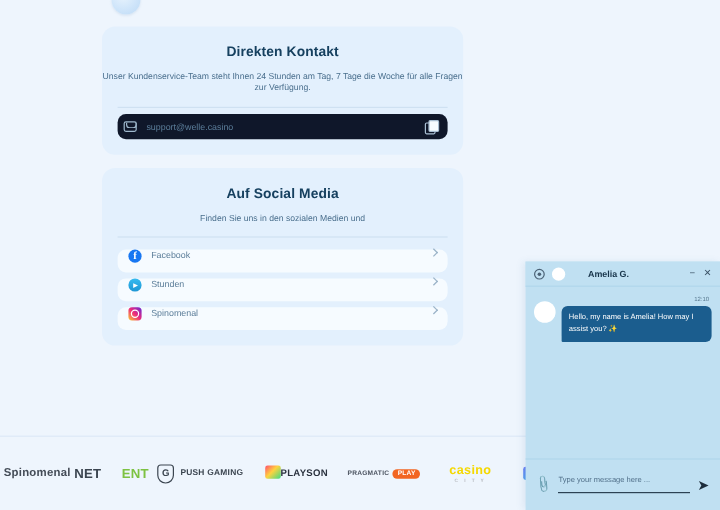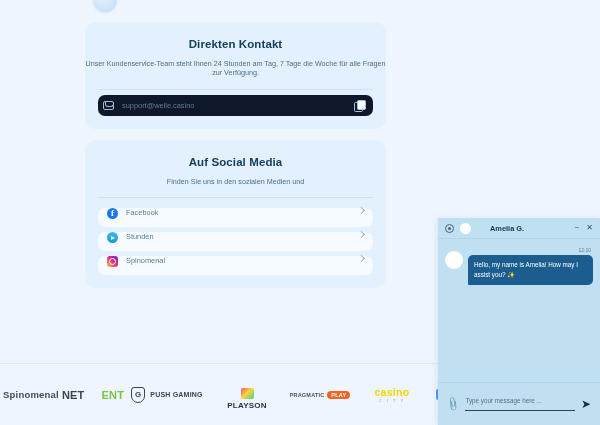--- a/index.html
+++ b/index.html
@@ -204,21 +204,21 @@
   .lg-netent .g { color: #7dc242; text-align: center; }
   .lg-push { width: 86px; font-size: 7px; }
   .lg-push .shield {
     width: 14px; height: 16px;
     border: 1.6px solid #3b4550;
     border-radius: 3px 3px 7px 7px;
     margin-right: 5px;
     display: flex; align-items: center; justify-content: center;
     font-size: 8px;
   }
-  .lg-playson { width: 74px; flex-direction: column; font-size: 8px; color:#2b3340;justify-content:flex-end; }
+  .lg-playson { width: 74px; font-size: 8px; color:#2b3340; }
   .lg-playson .sq {
     width: 13px; height: 11px;
     background: linear-gradient(135deg,#ff4d6d 0%,#ffd23f 45%,#3ddc84 100%);
     border-radius: 2px; margin-bottom: 2px;
   }
   .lg-pragmatic { width: 72px; font-size: 5.5px; color:#4b5360; position: relative; }
   .lg-pragmatic .pill {
     background: #f26522; color:#fff; border-radius: 7px;
     padding: 1px 4px; margin-left: 3px; font-size: 5.5px;
   }

